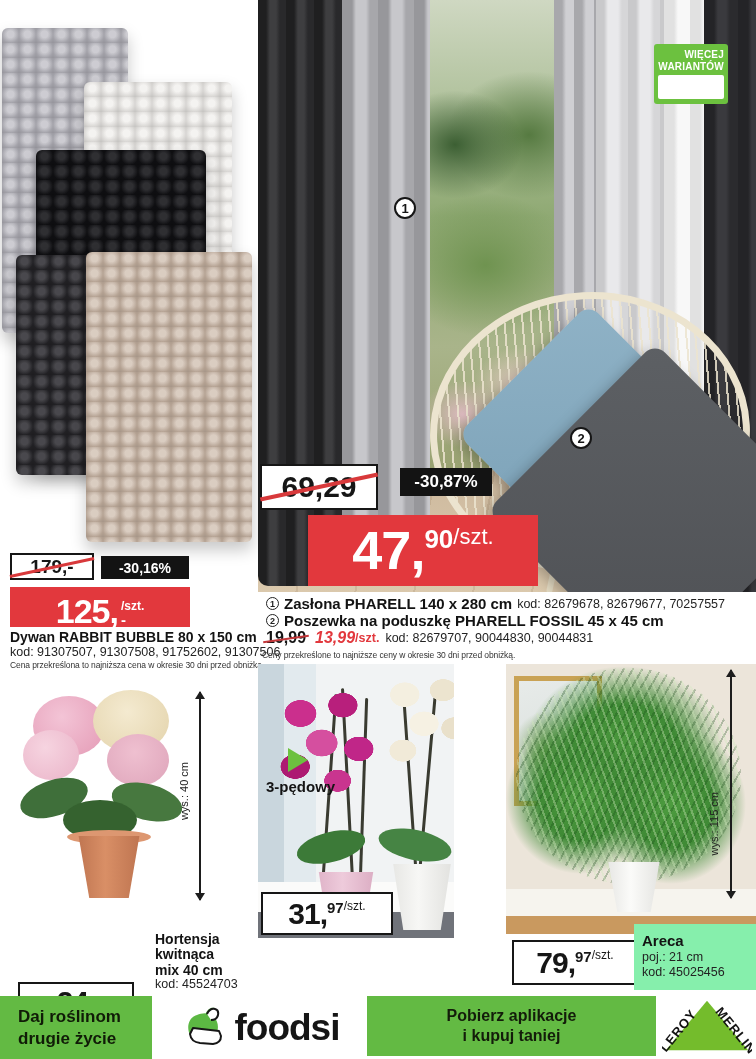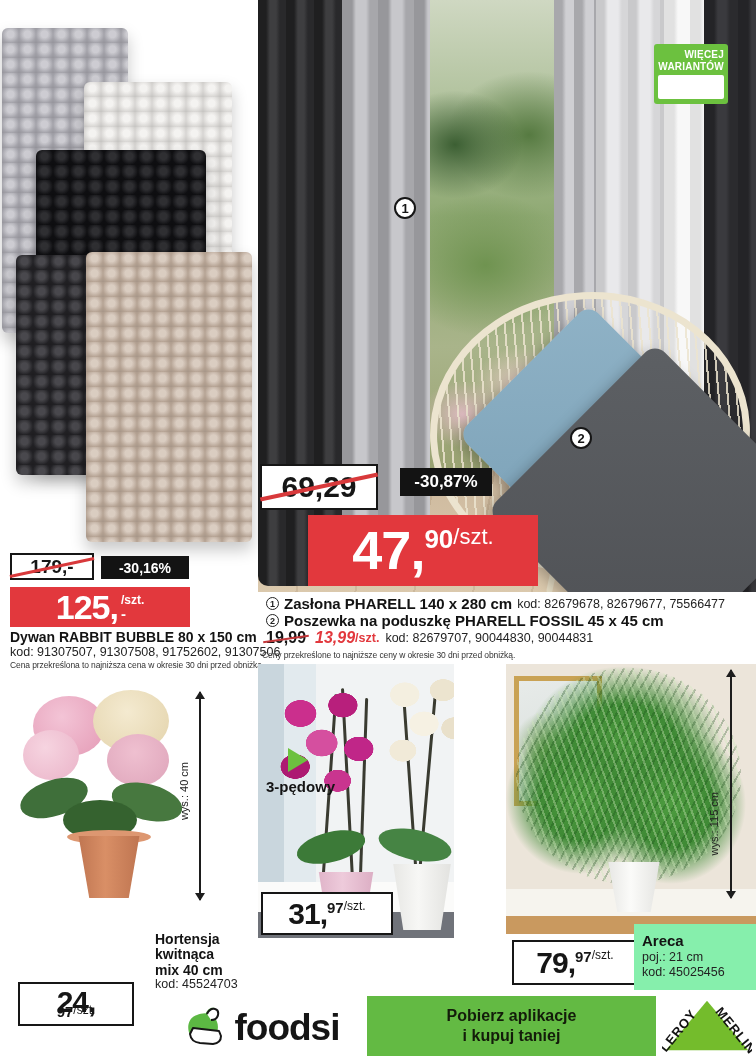--- a/index.html
+++ b/index.html
@@ -128,21 +128,21 @@
     <div class="rug rug-beige"></div>
   </div>
 
   <div class="pbox wbox" style="left:10px;top:553px;width:84px;height:27px;font-size:19px;">
     <span>179,-</span>
     <i class="strike-line"></i>
   </div>
   <div class="pbox kbox" style="left:101px;top:556px;width:88px;height:23px;font-size:14px;">
     <span>-30,16%</span>
   </div>
-  <div class="pbox rbox" style="left:10px;top:587px;width:180px;height:40px;">
+  <div class="pbox rbox" style="left:10px;top:587px;width:180px;height:40px;align-items:flex-end;">
     <span class="int" style="font-size:34px;">125,</span>
     <span class="sup">
       <span class="unit" style="font-size:12px;">/szt.</span>
       <span class="dec" style="font-size:15px;">-</span>
     </span>
   </div>
   <div class="abs prod-name" style="left:10px;top:629px;">Dywan RABBIT BUBBLE 80 x 150 cm</div>
   <div class="abs prod-code" style="left:10px;top:645px;">kod: 91307507, 91307508, 91752602, 91307506</div>
   <div class="abs legal" style="left:10px;top:660px;">Cena przekreślona to najniższa cena w okresie 30 dni przed obniżką.</div>
 
@@ -184,21 +184,21 @@
       <span style="display:flex;align-items:flex-start;margin-top:-22px;">
         <span class="dec" style="font-size:26px;">90</span>
         <span class="unit" style="font-size:22px;font-weight:500;">/szt.</span>
       </span>
     </div>
   </div>
 
   <div class="ctline" style="left:266px;top:595px;">
     <span class="ic">1</span>
     <span class="prod-name" style="font-size:15px;">Zasłona PHARELL 140 x 280 cm</span>
-    <span class="prod-code" style="margin-left:5px;">kod: 82679678, 82679677, 75566477</span>
+    <span class="prod-code" style="margin-left:5px;">kod: 82679678, 82679677, 70257557</span>
   </div>
   <div class="ctline" style="left:266px;top:612px;">
     <span class="ic">2</span>
     <span class="prod-name" style="font-size:15px;">Poszewka na poduszkę PHARELL FOSSIL 45 x 45 cm</span>
   </div>
   <div class="ctline" style="left:266px;top:629px;">
     <span style="position:relative;display:inline-block;font-weight:bold;font-size:16px;color:#141414;">
       <span>19,99</span>
       <i class="strike-line" style="height:2px;transform:rotate(-8deg);top:48%;background:#c4373a;"></i>
     </span>
@@ -285,20 +285,24 @@
       <span class="dec" style="font-size:15px;">97</span>
       <span class="unit" style="font-size:12px;font-weight:500;">/szt.</span>
     </span>
   </div>
   <div class="abs card" style="left:634px;top:924px;width:122px;height:66px;padding:8px 0 0 8px;box-sizing:border-box;line-height:1.2;">
     <div class="prod-name" style="font-size:15px;">Areca</div>
     <div class="prod-code">poj.: 21 cm</div>
     <div class="prod-code">kod: 45025456</div>
   </div>
 
+  <div class="abs green-block footer-promo">
+    <span>Daj roślinom</span>
+    <span>drugie życie</span>
+  </div>
 
   <div class="abs green-block footer-cta">
     <span>Pobierz aplikacje</span>
     <span>i kupuj taniej</span>
   </div>
 
   <div class="abs foodsi">
     <svg width="46" height="46" viewBox="0 0 46 46">
       <path d="M14 10 C6 12 3 22 7 30 C10 37 20 40 27 36 C35 32 38 19 31 12 C26 7 19 8 14 10 Z" fill="#5cb843"></path>
       <path d="M23 8 C25 3 29 2 32 3 C31 7 27 9 23 10 Z" fill="#3e8f2f"></path>

